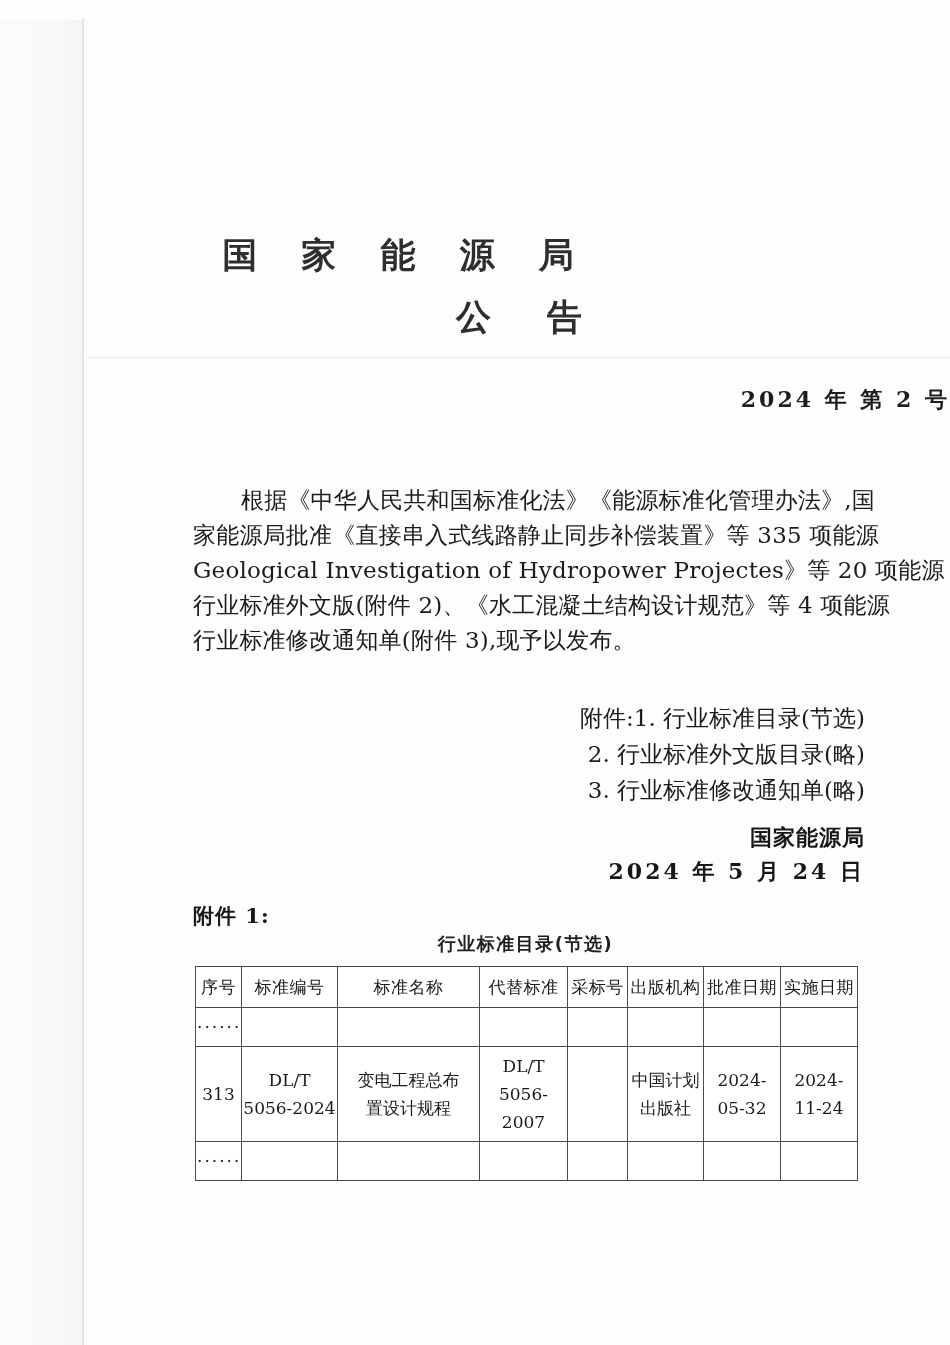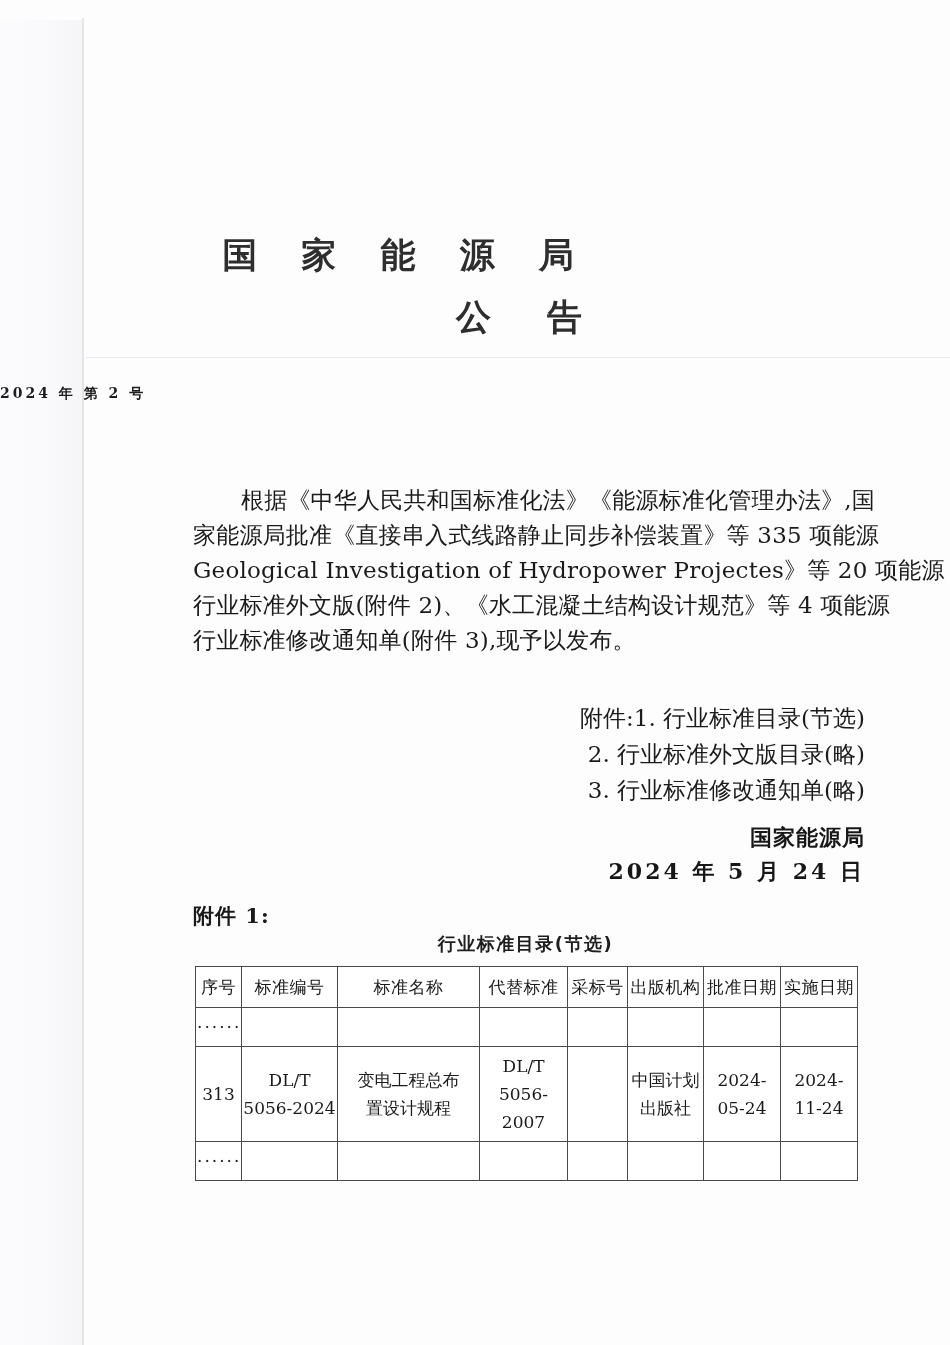--- a/index.html
+++ b/index.html
@@ -73,22 +73,22 @@
     letter-spacing: 22px;
     text-indent: 22px;
     color: #2e2e2e;
     margin-left: 44px;
   }
   .issue-line {
     position: absolute;
     left: 0;
     top: 385px;
     width: 950px;
-    text-align: left;
-    font-size: 14px;
+    text-align: right;
+    font-size: 22px;
     font-weight: 700;
     letter-spacing: 3px;
     color: #1d1d1d;
   }
 
   .body-block {
     position: absolute;
     left: 193px;
     top: 483px;
     width: 672px;
@@ -284,21 +284,21 @@
           <span>DL/T</span>
           <span>5056-2007</span>
         </td>
         <td></td>
         <td class="cell-lines">
           <span>中国计划</span>
           <span>出版社</span>
         </td>
         <td class="cell-lines">
           <span>2024-</span>
-          <span>05-24</span>
+          <span>05-32</span>
         </td>
         <td class="cell-lines">
           <span>2024-</span>
           <span>11-24</span>
         </td>
       </tr>
 
       <tr class="row-ellipsis">
         <td class="ell">······</td>
         <td></td>

